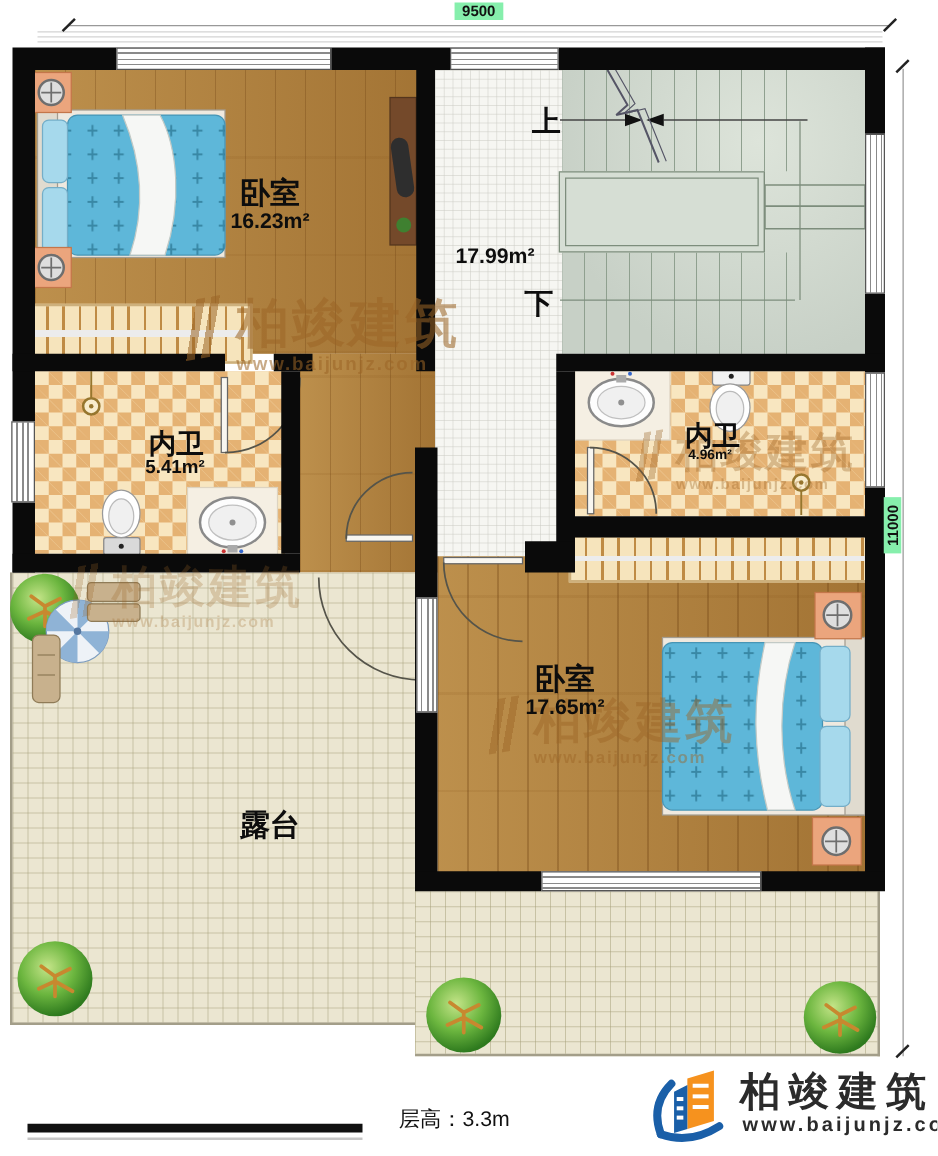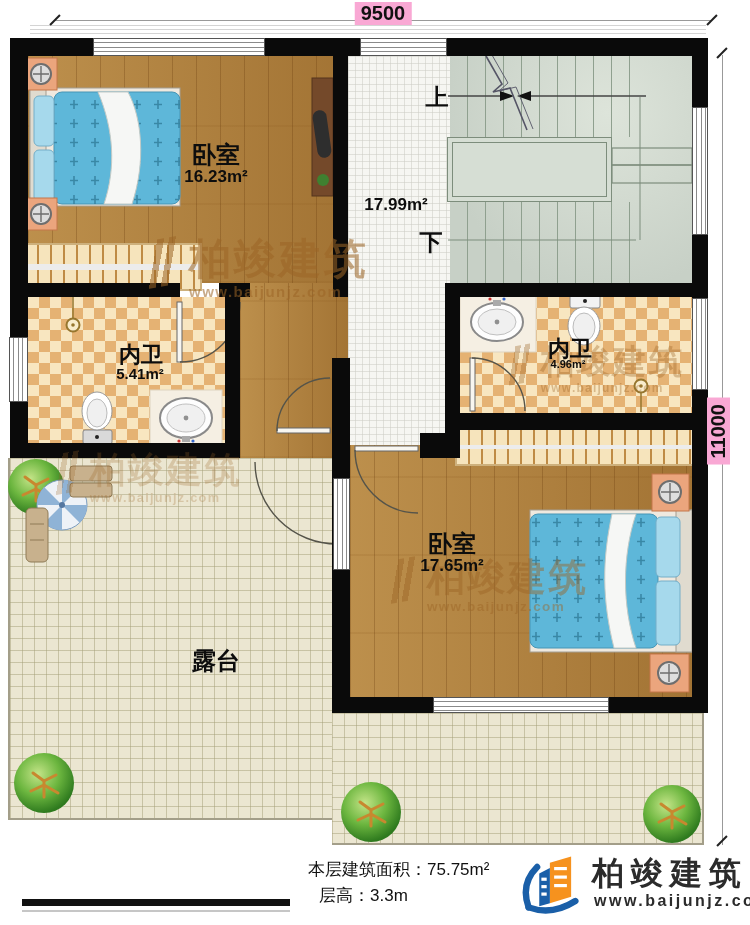--- a/index.html
+++ b/index.html
@@ -50,21 +50,21 @@
   
   .wm{position:absolute;display:flex;gap:7px;align-items:flex-start;color:#9c6526;
       font-weight:700;z-index:40;pointer-events:none;}
   .wm .bars{width:34px;height:48px;transform:skewY(-10deg);flex:none;
     background:linear-gradient(100deg, transparent 22%, currentColor 22% 38%, transparent 38% 50%, currentColor 50% 66%, transparent 66%);}
   .wm .brand{font-size:42px;line-height:1;letter-spacing:3px;}
   .wm .url{font-size:15px;letter-spacing:1.5px;margin-top:3px;}
   
   .dline{position:absolute;background:#999;z-index:50;}
   .tick{position:absolute;width:14px;height:2px;background:#222;transform:rotate(-45deg);z-index:51;}
-  .dimlab{position:absolute;background:#f9a8d4;color:#111;font-weight:700;font-size:20px;
+  .dimlab{position:absolute;background:#86efac;color:#111;font-weight:700;font-size:12px;
           z-index:51;padding:0 6px;}
   .dimlabv{writing-mode:vertical-rl;transform:rotate(180deg);padding:6px 0;}
   
   .tb-title{position:absolute;left:24px;top:849px;font-size:37px;color:#111;z-index:60;letter-spacing:1px;}
   .tb-bar1{position:absolute;left:22px;top:899px;width:268px;height:7px;background:#111;z-index:60;}
   .tb-bar2{position:absolute;left:22px;top:910px;width:268px;height:2px;background:#c6c6c6;z-index:60;}
   .tb-stat{position:absolute;font-size:17px;color:#111;z-index:60;white-space:nowrap;}
   .tb-brand{position:absolute;left:592px;top:852px;font-size:32px;font-weight:700;color:#2b2b2b;
             letter-spacing:7px;z-index:60;white-space:nowrap;}
   .tb-url{position:absolute;left:594px;top:892px;font-size:16px;font-weight:700;color:#2b2b2b;
@@ -334,23 +334,20 @@
   <div class="tick" style="left:705px;top:19px;"></div>
   <div class="dimlab" style="left:383px;top:2px;transform:translateX(-50%);">9500</div>
   <div class="dline" style="left:722px;top:55px;width:1px;height:790px;"></div>
   <div class="tick" style="left:715px;top:52px;"></div>
   <div class="tick" style="left:715px;top:840px;"></div>
   <div class="dimlab dimlabv" style="left:707px;top:398px;">11000</div>
 
   <div class="tb-bar1"></div>
   <div class="tb-bar2"></div>
 
-  <div class="tb-stat" style="left:308px;top:858px;">
-    <span>本层建筑面积：</span><span>75.75m²</span>
-  </div>
   <div class="tb-stat" style="left:319px;top:884px;">
     <span>层高：</span><span>3.3m</span>
   </div>
 
   <svg class="a" width="68" height="68" viewBox="0 0 64 64" style="left:518px;top:850px;z-index:60;">
     <path d="M10 54 Q2 32 18 16" stroke="#1a5fa8" stroke-width="6" fill="none" stroke-linecap="round"></path>
     <path d="M10 54 Q32 62 54 48" stroke="#1a5fa8" stroke-width="6" fill="none" stroke-linecap="round"></path>
     <polygon points="30,12 50,6 50,44 30,50" fill="#f6921e"></polygon>
     <polygon points="20,22 30,17 30,50 20,53" fill="#1a5fa8"></polygon>
     <rect x="22" y="26" width="5" height="3" fill="#fff"></rect>

